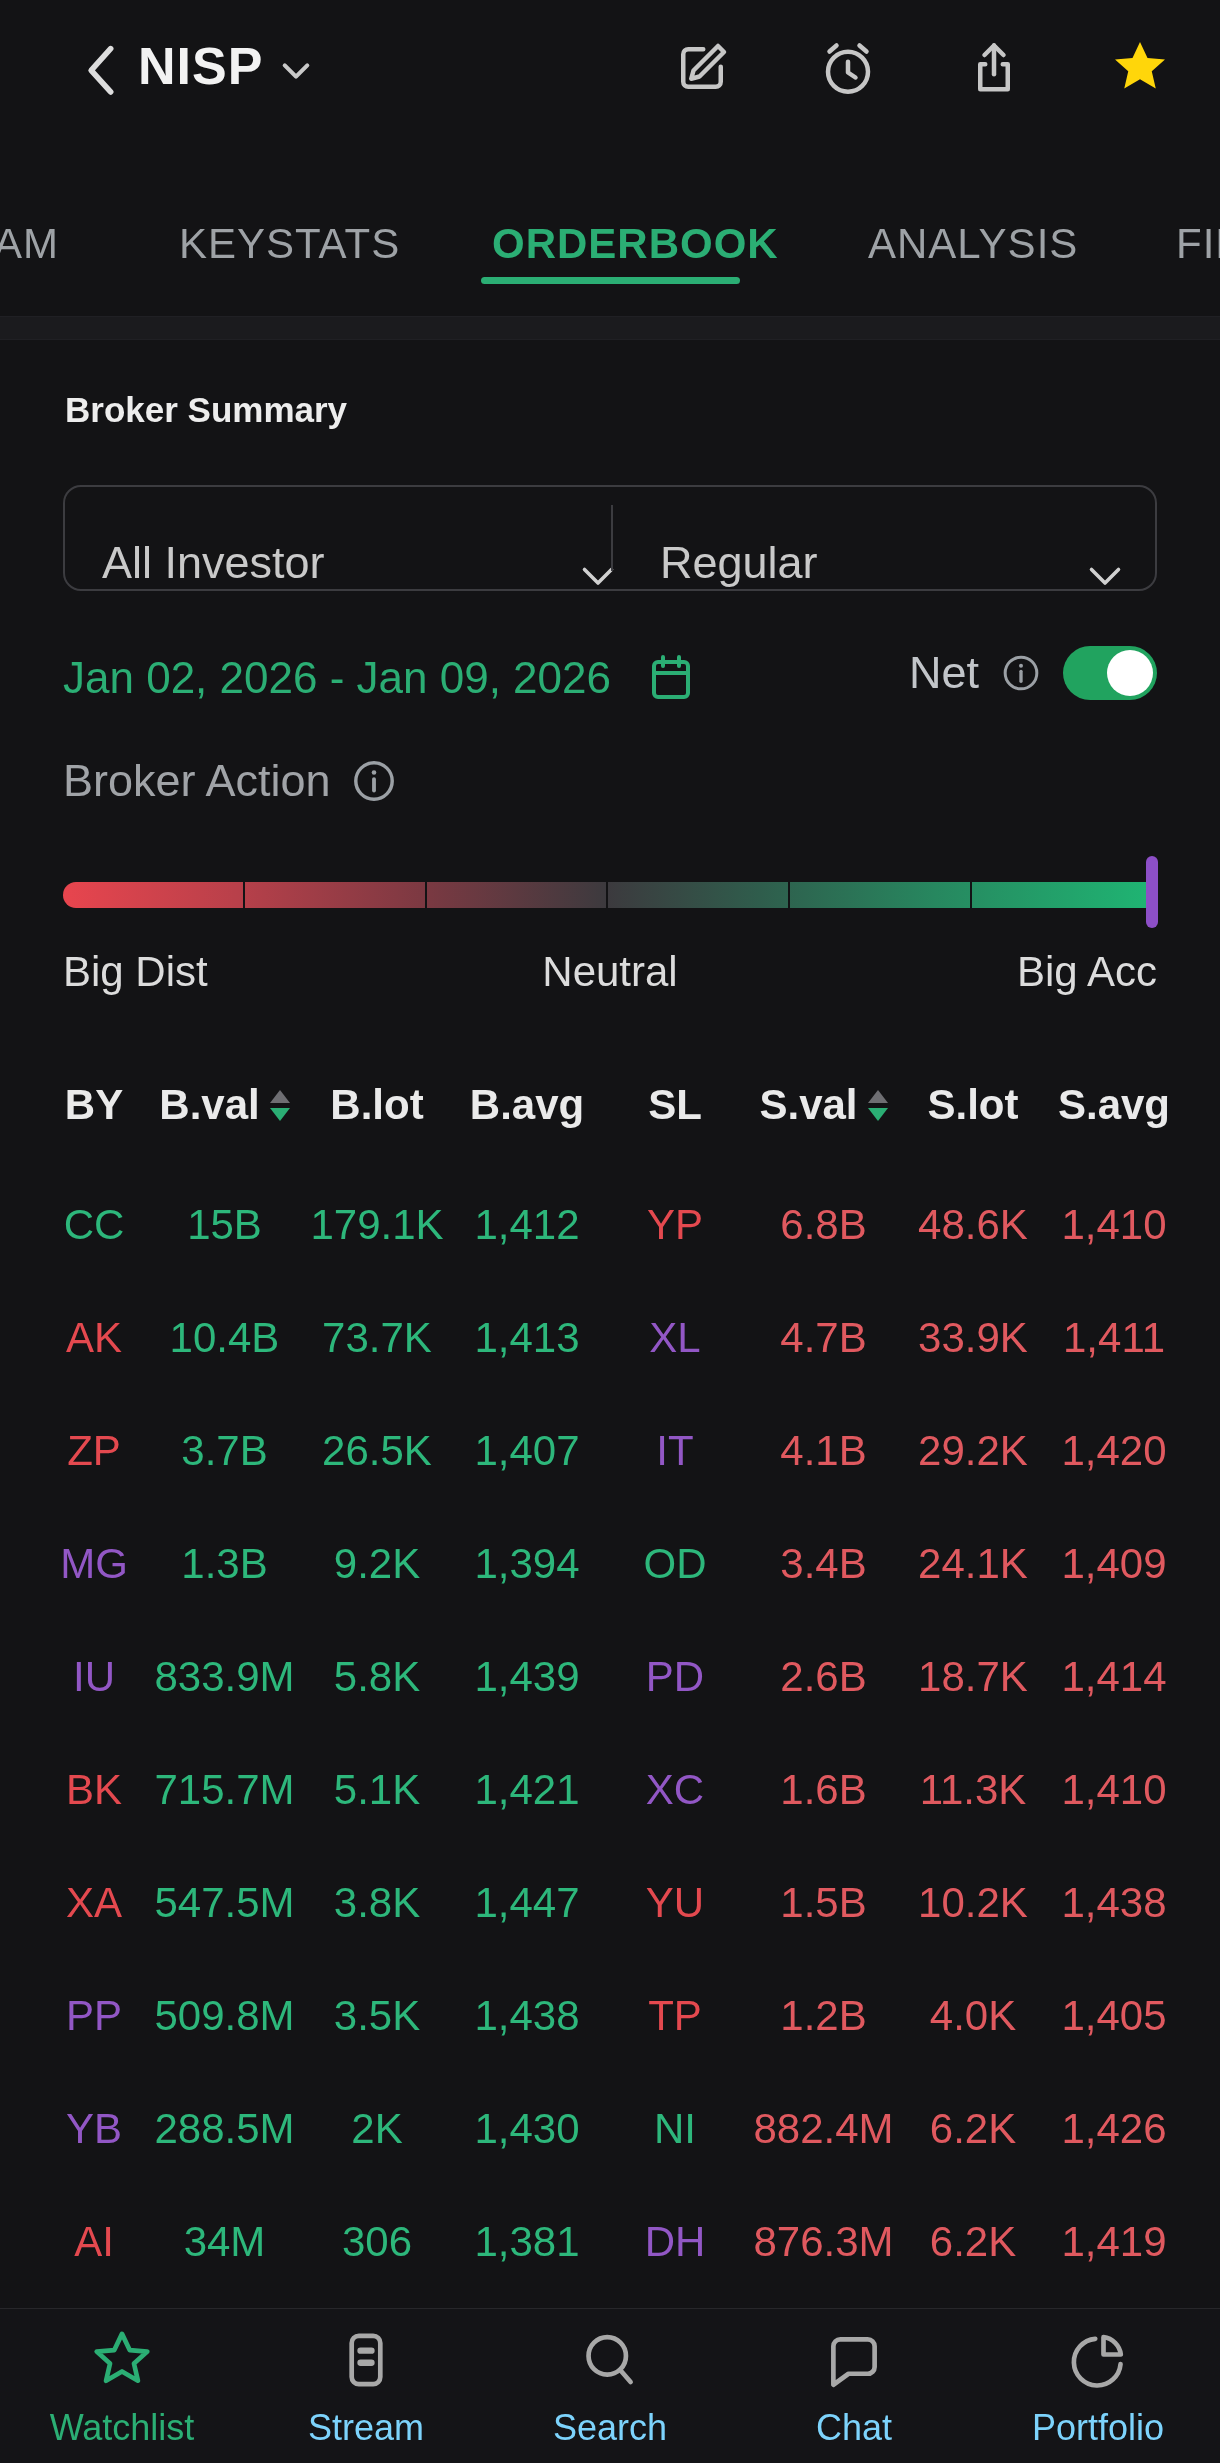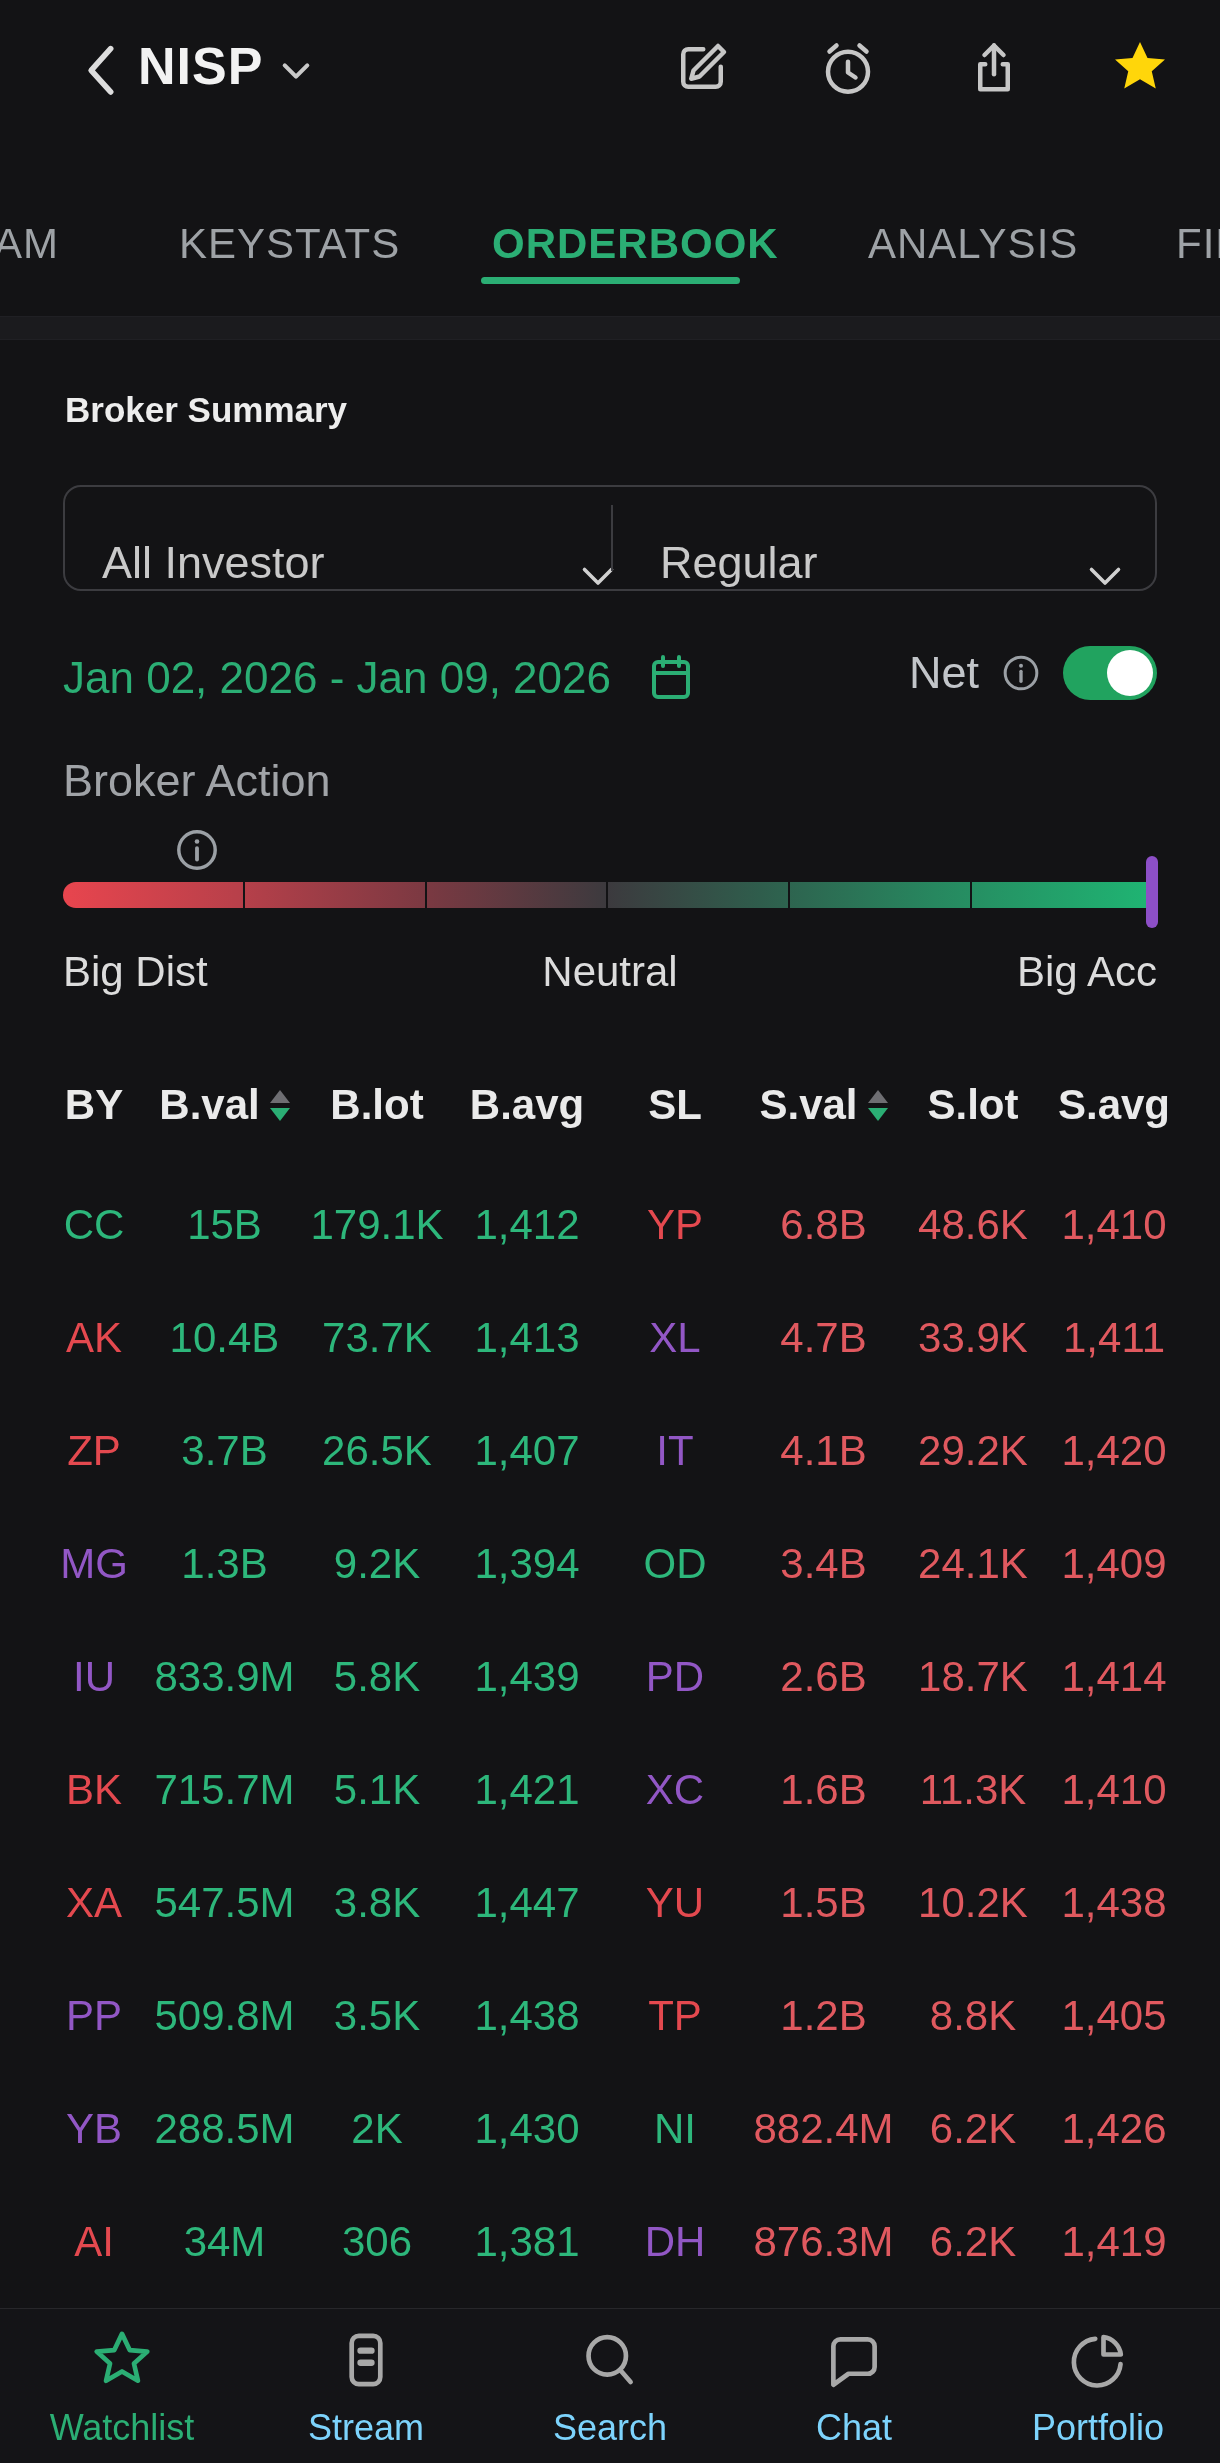--- a/index.html
+++ b/index.html
@@ -42,21 +42,21 @@
   
   .date-row { position:absolute; left:63px; top:646px; width:1094px; height:62px; }
   .date-range { position:absolute; left:0; top:6px; display:flex; align-items:center; gap:36px; }
   .date-text { font-size:44px; color:#2bae74; }
   .net-group { position:absolute; right:0; top:0; display:flex; align-items:center; gap:22px; }
   .net-label { font-size:45px; color:#c2c5c9; }
   .toggle { width:94px; height:54px; border-radius:27px; background:#21a35f; position:relative; }
   .toggle-knob { position:absolute; right:4px; top:4px; width:46px; height:46px; border-radius:50%; background:#ffffff; }
 
   
-  .ba-row { position:absolute; left:63px; top:755px; display:flex; align-items:center; gap:20px;flex-direction:column; }
+  .ba-row { position:absolute; left:63px; top:755px; display:flex; align-items:center; gap:20px; }
   .ba-label { font-size:45px; color:#a0a3a7; }
 
   .gauge-bar { position:absolute; left:63px; top:882px; width:1089px; height:26px;
     border-radius:13px 3px 3px 13px;
     background:linear-gradient(90deg,#e8454e 0%, #b8404a 16%, #7c3942 33%, #3c3a3e 50%, #2f5d4c 64%, #27875f 80%, #1fb573 100%); }
   .gauge-sep { position:absolute; top:0; width:2px; height:26px; background:#131315; }
   .gauge-marker { position:absolute; left:1146px; top:856px; width:12px; height:72px; border-radius:6px; background:#8d4fc7; }
   .gauge-labels { position:absolute; left:63px; top:948px; width:1094px; height:50px; font-size:42px; color:#dcdcdc; }
   .gl-left { position:absolute; left:0; }
   .gl-center { position:absolute; left:50%; transform:translateX(-50%); }
@@ -301,21 +301,21 @@
     <div class="td sell-num">10.2K</div>
     <div class="td sell-num">1,438</div>
   </div>
   <div class="tgrid trow">
     <div class="td c-purple">PP</div>
     <div class="td buy-num">509.8M</div>
     <div class="td buy-num">3.5K</div>
     <div class="td buy-num">1,438</div>
     <div class="td c-red">TP</div>
     <div class="td sell-num">1.2B</div>
-    <div class="td sell-num">8.8K</div>
+    <div class="td sell-num">4.0K</div>
     <div class="td sell-num">1,405</div>
   </div>
   <div class="tgrid trow">
     <div class="td c-purple">YB</div>
     <div class="td buy-num">288.5M</div>
     <div class="td buy-num">2K</div>
     <div class="td buy-num">1,430</div>
     <div class="td c-green">NI</div>
     <div class="td sell-num">882.4M</div>
     <div class="td sell-num">6.2K</div>

